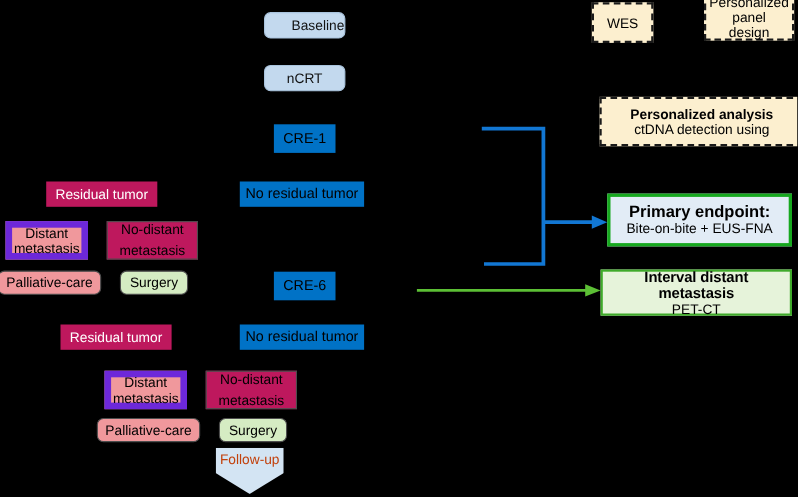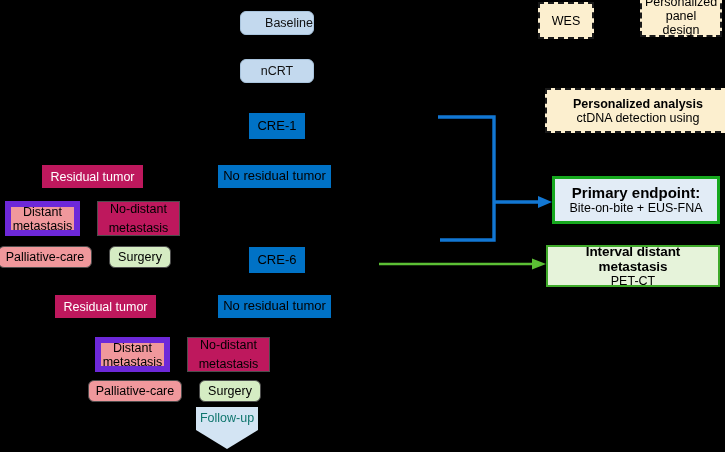--- a/index.html
+++ b/index.html
@@ -117,21 +117,21 @@
   }
   
   .followup {
     position: absolute;
     width: 62px;
     height: 42px;
     background: #d3e4f3;
     -webkit-clip-path: polygon(0 0, 100% 0, 100% 55%, 50% 100%, 0 55%);
     clip-path: polygon(0 0, 100% 0, 100% 55%, 50% 100%, 0 55%);
     font-size: 12.5px;
-    color: #0f766e;
+    color: #c2410c;
     display: flex;
     align-items: flex-start;
     justify-content: center;
     padding-top: 4px;
     box-sizing: border-box;
     font-family: "Liberation Sans", sans-serif;
   }
   svg.overlay {
     position: absolute;
     left: 0;

